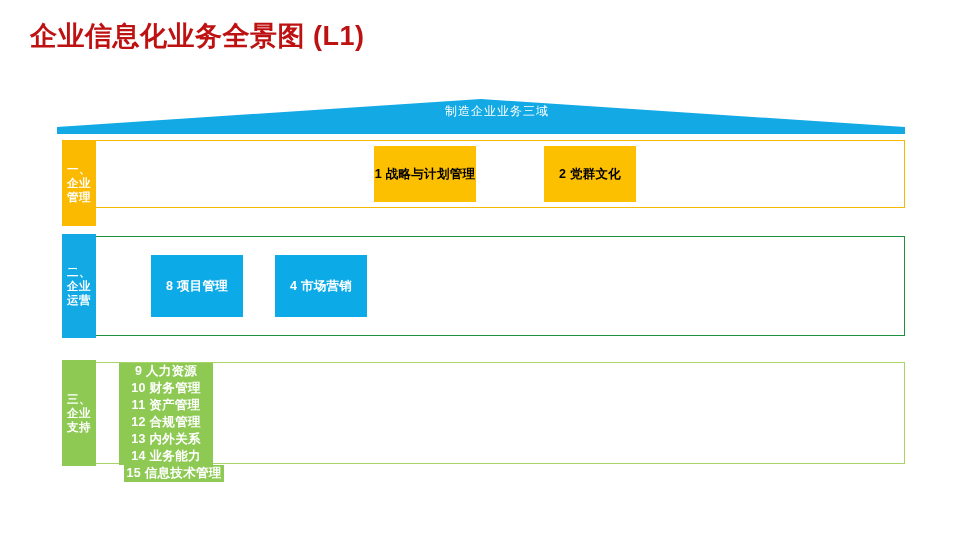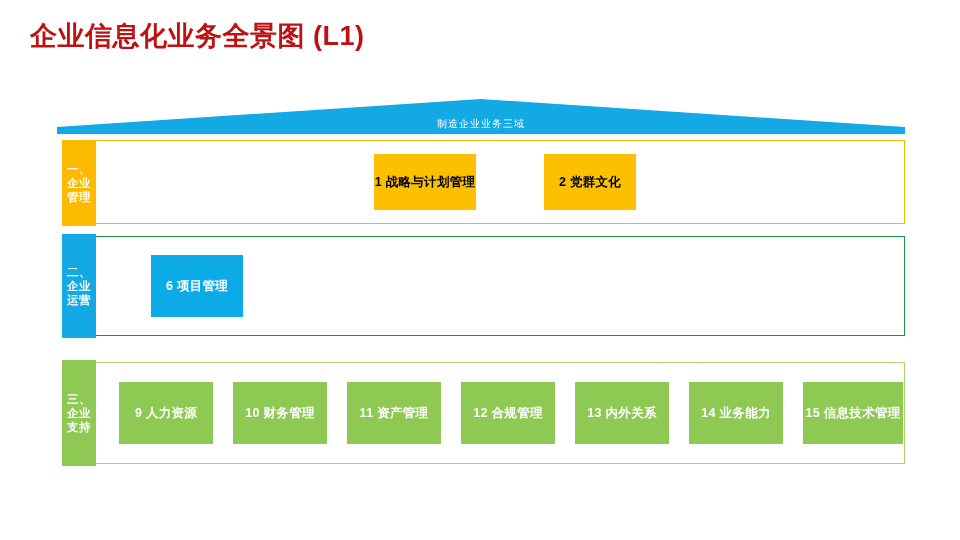--- a/index.html
+++ b/index.html
@@ -46,31 +46,31 @@
     width: 848px;
     height: 35px;
   }
   #roof svg {
     display: block;
     width: 848px;
     height: 35px;
   }
   #roof-label {
     position: absolute;
-    left: 0;
+    left: 16px;
     top: 0;
     width: 848px;
     height: 35px;
     display: flex;
     align-items: flex-end;
     justify-content: center;
-    padding-bottom: 3px;
-    box-sizing: border-box;
-    color: #ffffff;
-    font-size: 10px;
+    padding-bottom: 14px;
+    box-sizing: border-box;
+    color: #ffffff;
+    font-size: 12px;
     letter-spacing: 1px;
     pointer-events: none;
   }
 
   
   .row {
     position: absolute;
     box-sizing: border-box;
     background: #ffffff;
   }
@@ -105,21 +105,21 @@
     font-weight: bold;
     letter-spacing: 0.3px;
     white-space: nowrap;
   }
 
   
   #row-1 {
     left: 73px;
     top: 140px;
     width: 832px;
-    height: 84px;
+    height: 68px;
     border: 1.5px solid #F5B800;
   }
   #tag-1 {
     left: 62px;
     top: 140px;
     width: 34px;
     height: 86px;
     background: #FBB900;
   }
   #row-1 .row-inner { left: 300px; }
@@ -164,21 +164,21 @@
     height: 102px;
     border: 1.5px solid #A9D46A;
   }
   #tag-3 {
     left: 62px;
     top: 360px;
     width: 34px;
     height: 106px;
     background: #8DC953;
   }
-  #row-3 .row-inner { left: 45px; }
+  #row-3 .row-inner { left: 45px; flex-direction: column; }
   #row-3 .cell {
     background: #8DC953;
     color: #ffffff;
     width: 94px;
     height: 62px;
     margin-right: 20px;
   }
   #row-3 .cell.c6 { width: 100px; margin-right: 4px; }
 </style>
 </head>
@@ -202,21 +202,22 @@
     </div>
   </div>
   <div class="row-tag" id="tag-1">
     <span>一、</span>
     <span>企业</span>
     <span>管理</span>
   </div>
 
   <div class="row" id="row-2">
     <div class="row-inner">
-      <div class="cell">6 项目管理</div>
+      <div class="cell">8 项目管理</div>
+      <div class="cell">4 市场营销</div>
     </div>
   </div>
   <div class="row-tag" id="tag-2">
     <span>二、</span>
     <span>企业</span>
     <span>运营</span>
   </div>
 
   <div class="row" id="row-3">
     <div class="row-inner">

